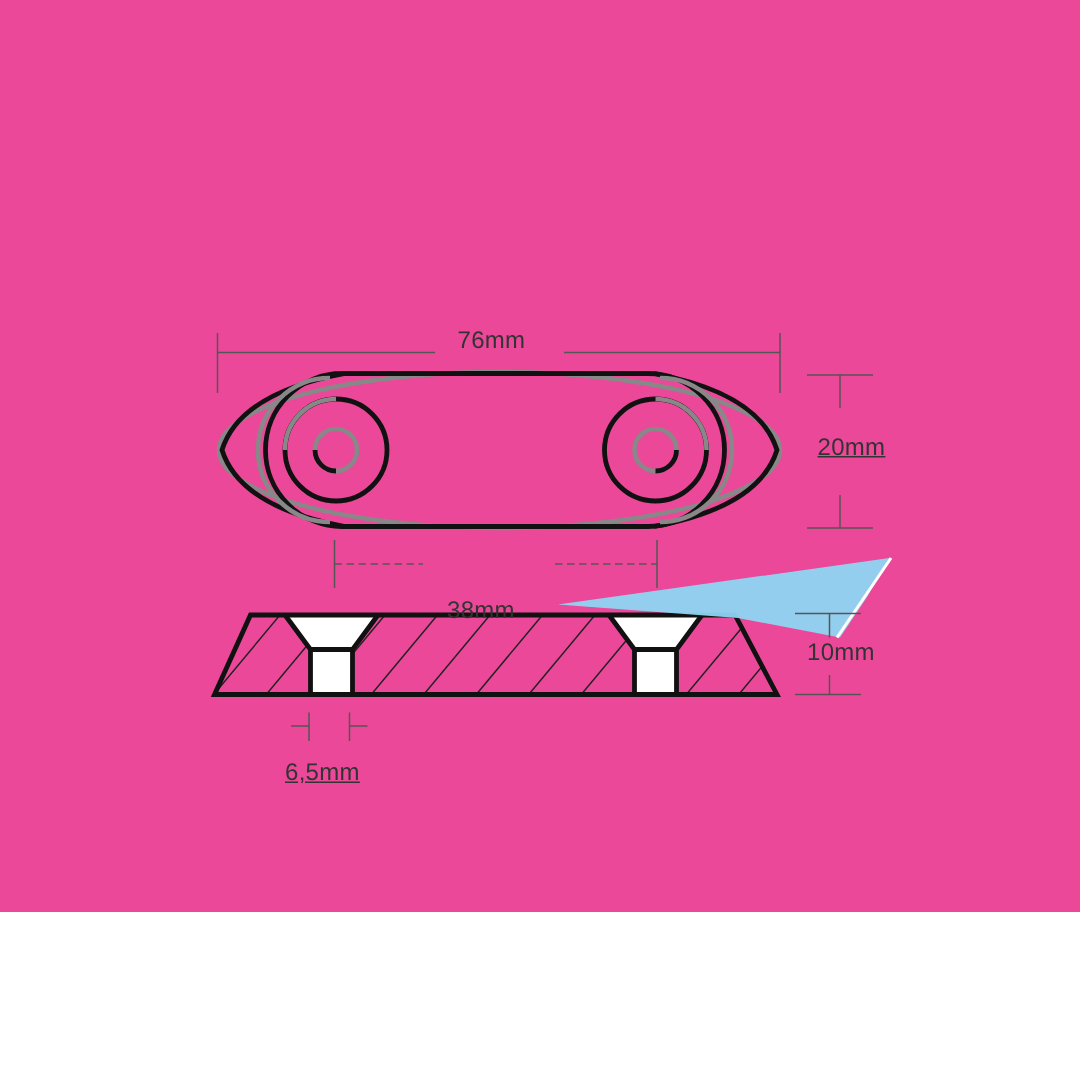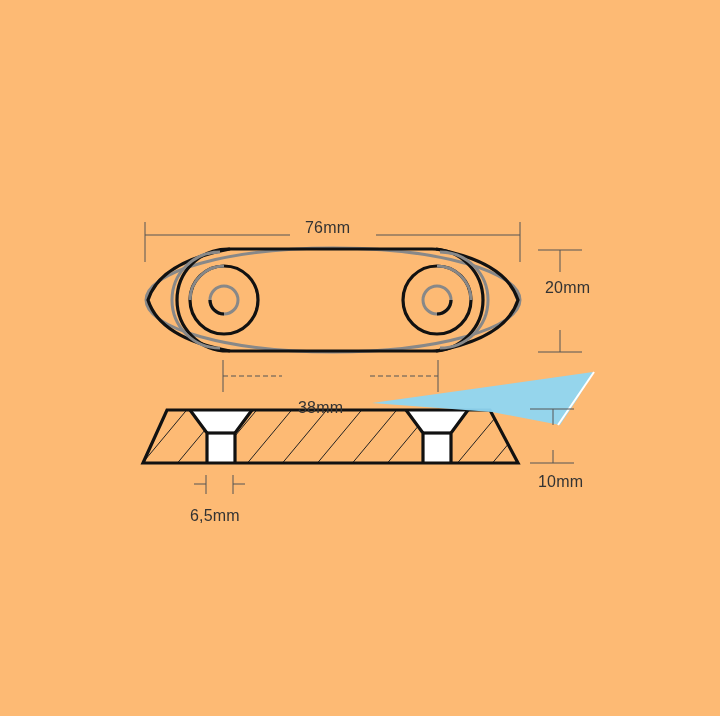--- a/index.html
+++ b/index.html
@@ -1,16 +1,16 @@
 <!DOCTYPE html>
 <html><head>
   <meta charset="utf-8">
   <style>
     html, body { margin: 0; padding: 0; background: #ffffff; }
-    .canvas { position: relative; width: 720px; height: 716px; background: #fdba74; overflow: hidden; }
+    .canvas { position: relative; width: 720px; height: 608px; background: #ec4899; overflow: hidden; }
     svg { position: absolute; left: 0; top: 0; }
     .lbl { position: absolute; font-family: "Liberation Sans", "DejaVu Sans", sans-serif; font-size: 16px; color: #333333; white-space: nowrap; letter-spacing: 0.2px; }
     .dim { stroke: #555555; stroke-width: 1; fill: none; }
     .thick { stroke: #111111; stroke-width: 3.2; fill: none; }
     .grey { stroke: #888888; stroke-width: 3; fill: none; }
     .hatch { stroke: #222222; stroke-width: 1; }
   </style>
 </head>
 <body>
 
@@ -96,18 +96,18 @@
       <line class="dim" x1="530" y1="463" x2="574" y2="463"></line>
 
       <line class="dim" x1="206" y1="475" x2="206" y2="494"></line>
       <line class="dim" x1="233" y1="475" x2="233" y2="494"></line>
       <line class="dim" x1="194" y1="484" x2="206" y2="484"></line>
       <line class="dim" x1="233" y1="484" x2="245" y2="484"></line>
     </g>
   </svg>
 
   <span class="lbl" style="left:305px; top:219px;">76mm</span>
-  <span class="lbl" style="left:545px; top:279px;">20mm</span>
+  <span class="lbl" style="left:545px; top:290px;text-decoration:underline;">20mm</span>
   <span class="lbl" style="left:298px; top:367px;"></span>
   <span class="lbl" style="left:298px; top:367px;margin-top:32px;">38mm</span>
-  <span class="lbl" style="left:538px; top:427px;margin-top:46px;">10mm</span>
-  <span class="lbl" style="left:190px; top:507px;">6,5mm</span>
+  <span class="lbl" style="left:538px; top:427px;">10mm</span>
+  <span class="lbl" style="left:190px; top:507px;text-decoration:underline;">6,5mm</span>
 </div>
 
 </body></html>

